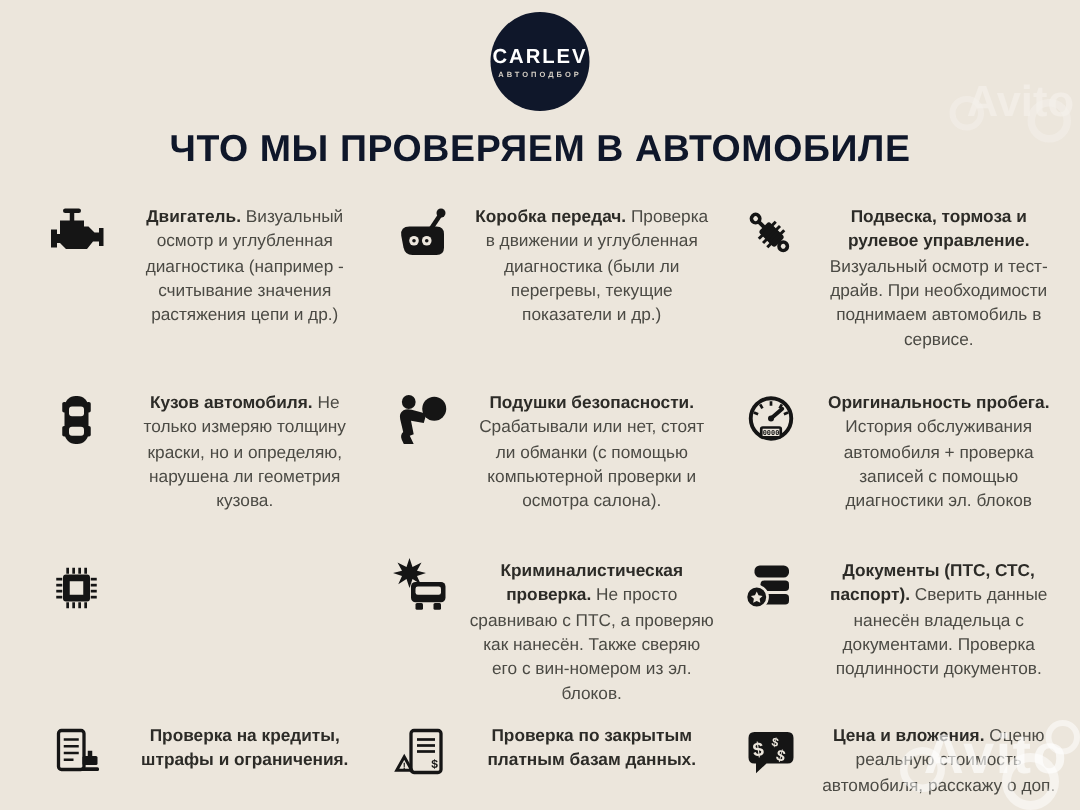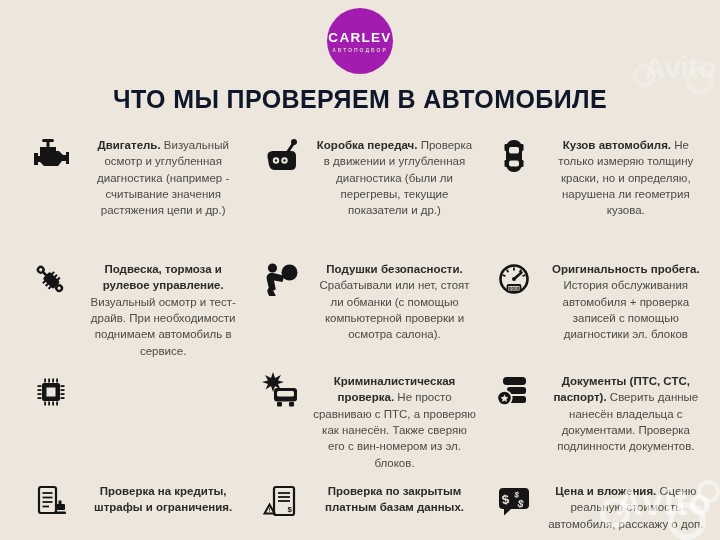--- a/index.html
+++ b/index.html
@@ -1,20 +1,20 @@
 <!DOCTYPE html>
 <html><head>
 <meta charset="utf-8">
 <style>
   html,body{margin:0;padding:0;}
   .page{position:relative;width:720px;height:540px;background:#ece6dc;overflow:hidden;
         font-family:"Liberation Sans", sans-serif;}
   
   .logo{position:absolute;left:50%;top:8px;transform:translateX(-50%);
-        width:66px;height:66px;border-radius:50%;background:#a21caf;
+        width:66px;height:66px;border-radius:50%;background:#0f172a;
         display:flex;flex-direction:column;align-items:center;justify-content:center;gap:2px;}
   .logo-brand{color:#ffffff;font-size:13.5px;font-weight:bold;letter-spacing:1.3px;}
   .logo-tag{color:#d6d0c6;font-size:5px;font-weight:bold;letter-spacing:2px;}
   
   .heading{position:absolute;top:85px;left:0;right:0;text-align:center;
            font-size:25px;font-weight:bold;color:#0f172a;letter-spacing:.4px;}
   
   .grid{position:absolute;top:136px;left:30px;right:12px;
         display:grid;grid-template-columns:1fr 1fr 1fr;
         grid-template-rows:124px 112px 110px auto;column-gap:16px;text-align:center;}
@@ -72,47 +72,47 @@
           <circle cx="14" cy="24.5" r="1.2" fill="#151515"></circle>
           <circle cx="22.5" cy="24.5" r="1.2" fill="#151515"></circle>
         </svg>
       </span>
       <p class="item-text"><b>Коробка передач.</b> <span>Проверка в движении и углубленная диагностика (были ли перегревы, текущие показатели и др.)</span></p>
     </div>
 
     <div class="item">
       <span class="item-icon">
         <svg viewBox="0 0 40 40">
-          <rect x="10.5" y="8" width="3" height="7" rx="1.2"></rect>
-          <rect x="26.5" y="8" width="3" height="7" rx="1.2"></rect>
-          <rect x="10.5" y="24" width="3" height="7" rx="1.2"></rect>
-          <rect x="26.5" y="24" width="3" height="7" rx="1.2"></rect>
-          <rect x="12" y="4" width="16" height="32" rx="7.5"></rect>
-          <rect x="15" y="11" width="10" height="6.5" rx="2" fill="#ece6dc"></rect>
-          <rect x="15" y="24.5" width="10" height="6" rx="2" fill="#ece6dc"></rect>
-        </svg>
-      </span>
-      <p class="item-text"><b>Кузов автомобиля.</b> <span>Не только измеряю толщину краски, но и определяю, нарушена ли геометрия кузова.</span></p>
-    </div>
-
-    <div class="item">
-      <span class="item-icon">
-        <svg viewBox="0 0 40 40">
           <g transform="rotate(-45 20 20)">
             <circle cx="20" cy="5.5" r="2.8" fill="none" stroke="#151515" stroke-width="2.4"></circle>
             <line x1="20" y1="8.5" x2="20" y2="13.5" stroke="#151515" stroke-width="2.6"></line>
             <rect x="15" y="13" width="10" height="15" rx="2"></rect>
             <line x1="12" y1="16.5" x2="28" y2="16.5" stroke="#151515" stroke-width="2"></line>
             <line x1="12" y1="20.5" x2="28" y2="20.5" stroke="#151515" stroke-width="2"></line>
             <line x1="12" y1="24.5" x2="28" y2="24.5" stroke="#151515" stroke-width="2"></line>
             <circle cx="20" cy="31.5" r="2.8" fill="none" stroke="#151515" stroke-width="2.4"></circle>
           </g>
         </svg>
       </span>
       <p class="item-text"><b>Подвеска, тормоза и рулевое управление.</b> <span>Визуальный осмотр и тест-драйв. При необходимости поднимаем автомобиль в сервисе.</span></p>
+    </div>
+
+    <div class="item">
+      <span class="item-icon">
+        <svg viewBox="0 0 40 40">
+          <rect x="10.5" y="8" width="3" height="7" rx="1.2"></rect>
+          <rect x="26.5" y="8" width="3" height="7" rx="1.2"></rect>
+          <rect x="10.5" y="24" width="3" height="7" rx="1.2"></rect>
+          <rect x="26.5" y="24" width="3" height="7" rx="1.2"></rect>
+          <rect x="12" y="4" width="16" height="32" rx="7.5"></rect>
+          <rect x="15" y="11" width="10" height="6.5" rx="2" fill="#ece6dc"></rect>
+          <rect x="15" y="24.5" width="10" height="6" rx="2" fill="#ece6dc"></rect>
+        </svg>
+      </span>
+      <p class="item-text"><b>Кузов автомобиля.</b> <span>Не только измеряю толщину краски, но и определяю, нарушена ли геометрия кузова.</span></p>
     </div>
 
     <div class="item">
       <span class="item-icon">
         <svg viewBox="0 0 40 40">
           <circle cx="27.5" cy="12.5" r="8"></circle>
           <circle cx="10.5" cy="8" r="4.6"></circle>
           <path d="M7 13.5 Q3.8 15.5 4.8 19.5 L6.8 28 Q4.6 30 5.8 33 L7.2 36 H13.8 L11.2 30.5 L13.8 29.5 L12 20.5 L20.5 22 L22.3 15.8 L12.5 13.2 Q9.5 12.2 7 13.5 Z"></path>
         </svg>
       </span>

